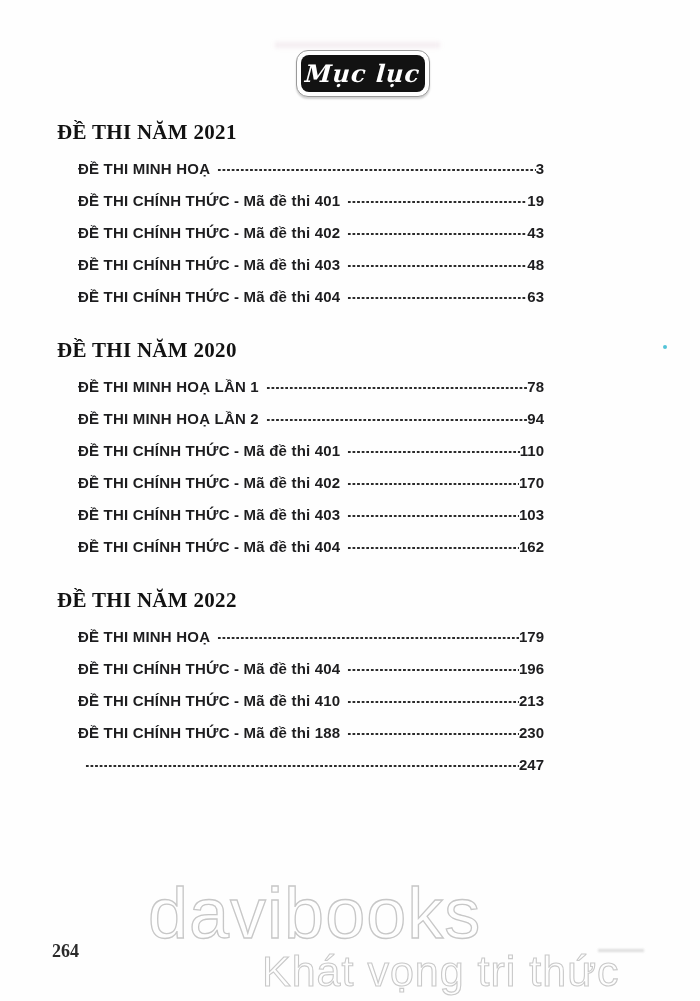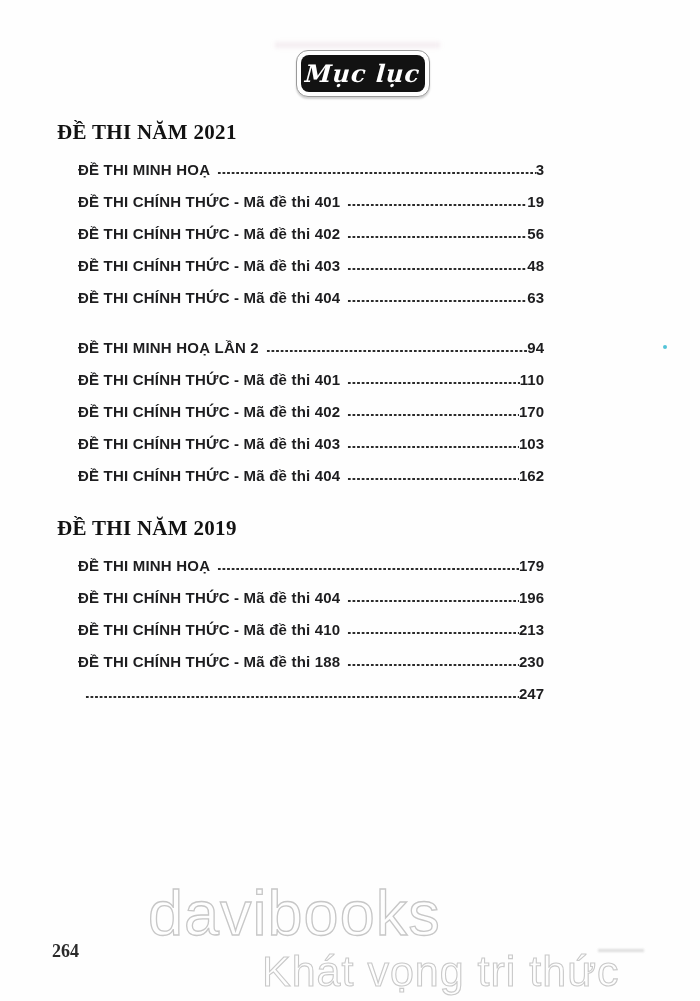--- a/index.html
+++ b/index.html
@@ -68,21 +68,21 @@
     font-family: "Liberation Serif", serif;
     font-weight: bold;
     font-size: 21px;
     color: #121212;
     letter-spacing: 0.3px;
     line-height: 26px;
   }
   .entries { padding-left: 21px; }
   .entry {
     display: flex;
-    align-items: center;
+    align-items: flex-start;
     height: 20px;
     margin-bottom: 12px;
   }
   .entry .label {
     font-weight: bold;
     font-size: 15px;
     color: #1d1d1f;
     letter-spacing: 0.2px;
     white-space: nowrap;
     line-height: 19px;
@@ -103,21 +103,21 @@
     white-space: nowrap;
     line-height: 19px;
   }
   
   .wm-brand {
     position: absolute;
     top: 866px;
     left: 148px;
     font-family: "Liberation Sans", sans-serif;
     font-weight: normal;
-    font-size: 63px;
+    font-size: 72px;
     line-height: 94px;
     letter-spacing: 1px;
     color: rgba(255,255,255,0);
     -webkit-text-stroke: 1.3px #c7c7c7;
     user-select: none;
   }
   .wm-slogan {
     position: absolute;
     top: 950px;
     left: 262px;
@@ -194,39 +194,45 @@
 
   <div class="entry">
     <span class="label">ĐỀ THI CHÍNH THỨC - Mã đề thi 401</span>
     <span class="leader"></span>
     <span class="pnum">19</span>
   </div>
 
   <div class="entry">
     <span class="label">ĐỀ THI CHÍNH THỨC - Mã đề thi 402</span>
     <span class="leader"></span>
-    <span class="pnum">56</span>
+    <span class="pnum">43</span>
   </div>
 
   <div class="entry">
     <span class="label">ĐỀ THI CHÍNH THỨC - Mã đề thi 403</span>
     <span class="leader"></span>
     <span class="pnum">48</span>
   </div>
 
   <div class="entry">
     <span class="label">ĐỀ THI CHÍNH THỨC - Mã đề thi 404</span>
     <span class="leader"></span>
     <span class="pnum">63</span>
   </div>
 </div>
   </section>
 
   <section class="toc-section">
+    <h2 class="sec-title">ĐỀ THI NĂM 2020</h2>
     <div class="entries">
+  <div class="entry">
+    <span class="label">ĐỀ THI MINH HOẠ LẦN 1</span>
+    <span class="leader"></span>
+    <span class="pnum">78</span>
+  </div>
 
   <div class="entry">
     <span class="label">ĐỀ THI MINH HOẠ LẦN 2</span>
     <span class="leader"></span>
     <span class="pnum">94</span>
   </div>
 
   <div class="entry">
     <span class="label">ĐỀ THI CHÍNH THỨC - Mã đề thi 401</span>
     <span class="leader"></span>
@@ -247,21 +253,21 @@
 
   <div class="entry">
     <span class="label">ĐỀ THI CHÍNH THỨC - Mã đề thi 404</span>
     <span class="leader"></span>
     <span class="pnum">162</span>
   </div>
 </div>
   </section>
 
   <section class="toc-section">
-    <h2 class="sec-title">ĐỀ THI NĂM 2019</h2>
+    <h2 class="sec-title">ĐỀ THI NĂM 2022</h2>
     <div class="entries">
   <div class="entry">
     <span class="label">ĐỀ THI MINH HOẠ</span>
     <span class="leader"></span>
     <span class="pnum">179</span>
   </div>
 
   <div class="entry">
     <span class="label">ĐỀ THI CHÍNH THỨC - Mã đề thi 404</span>
     <span class="leader"></span>

